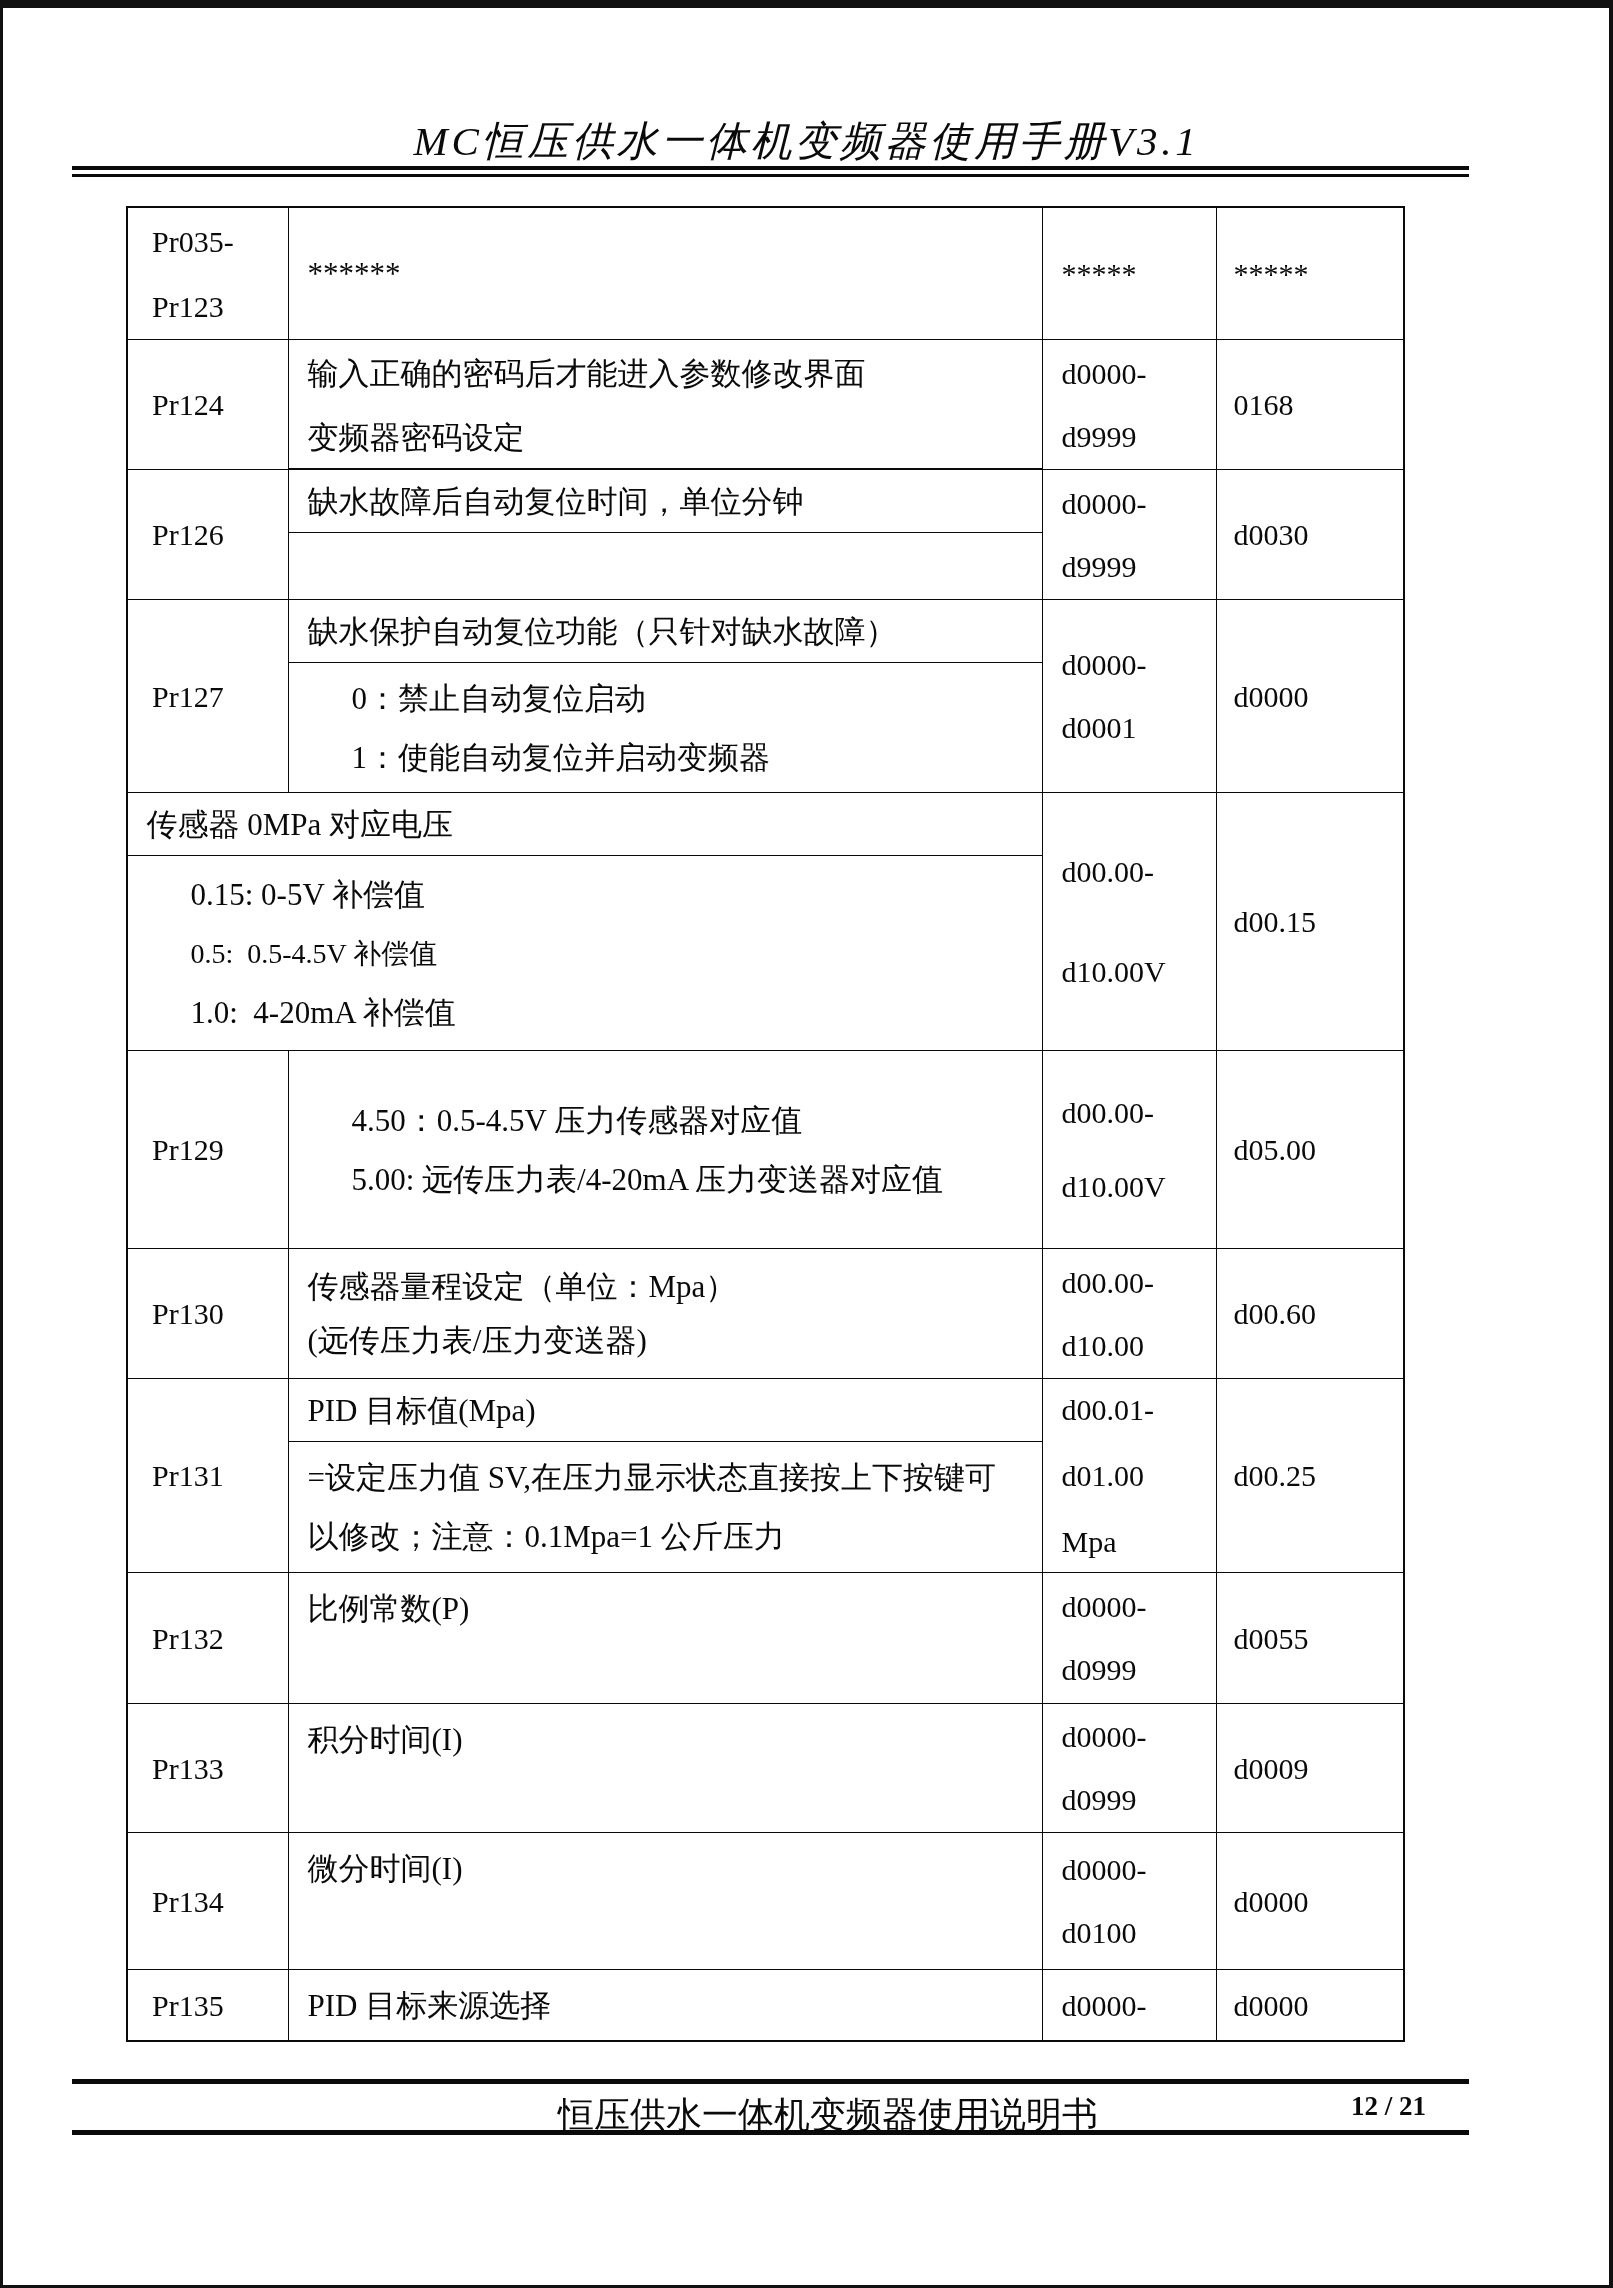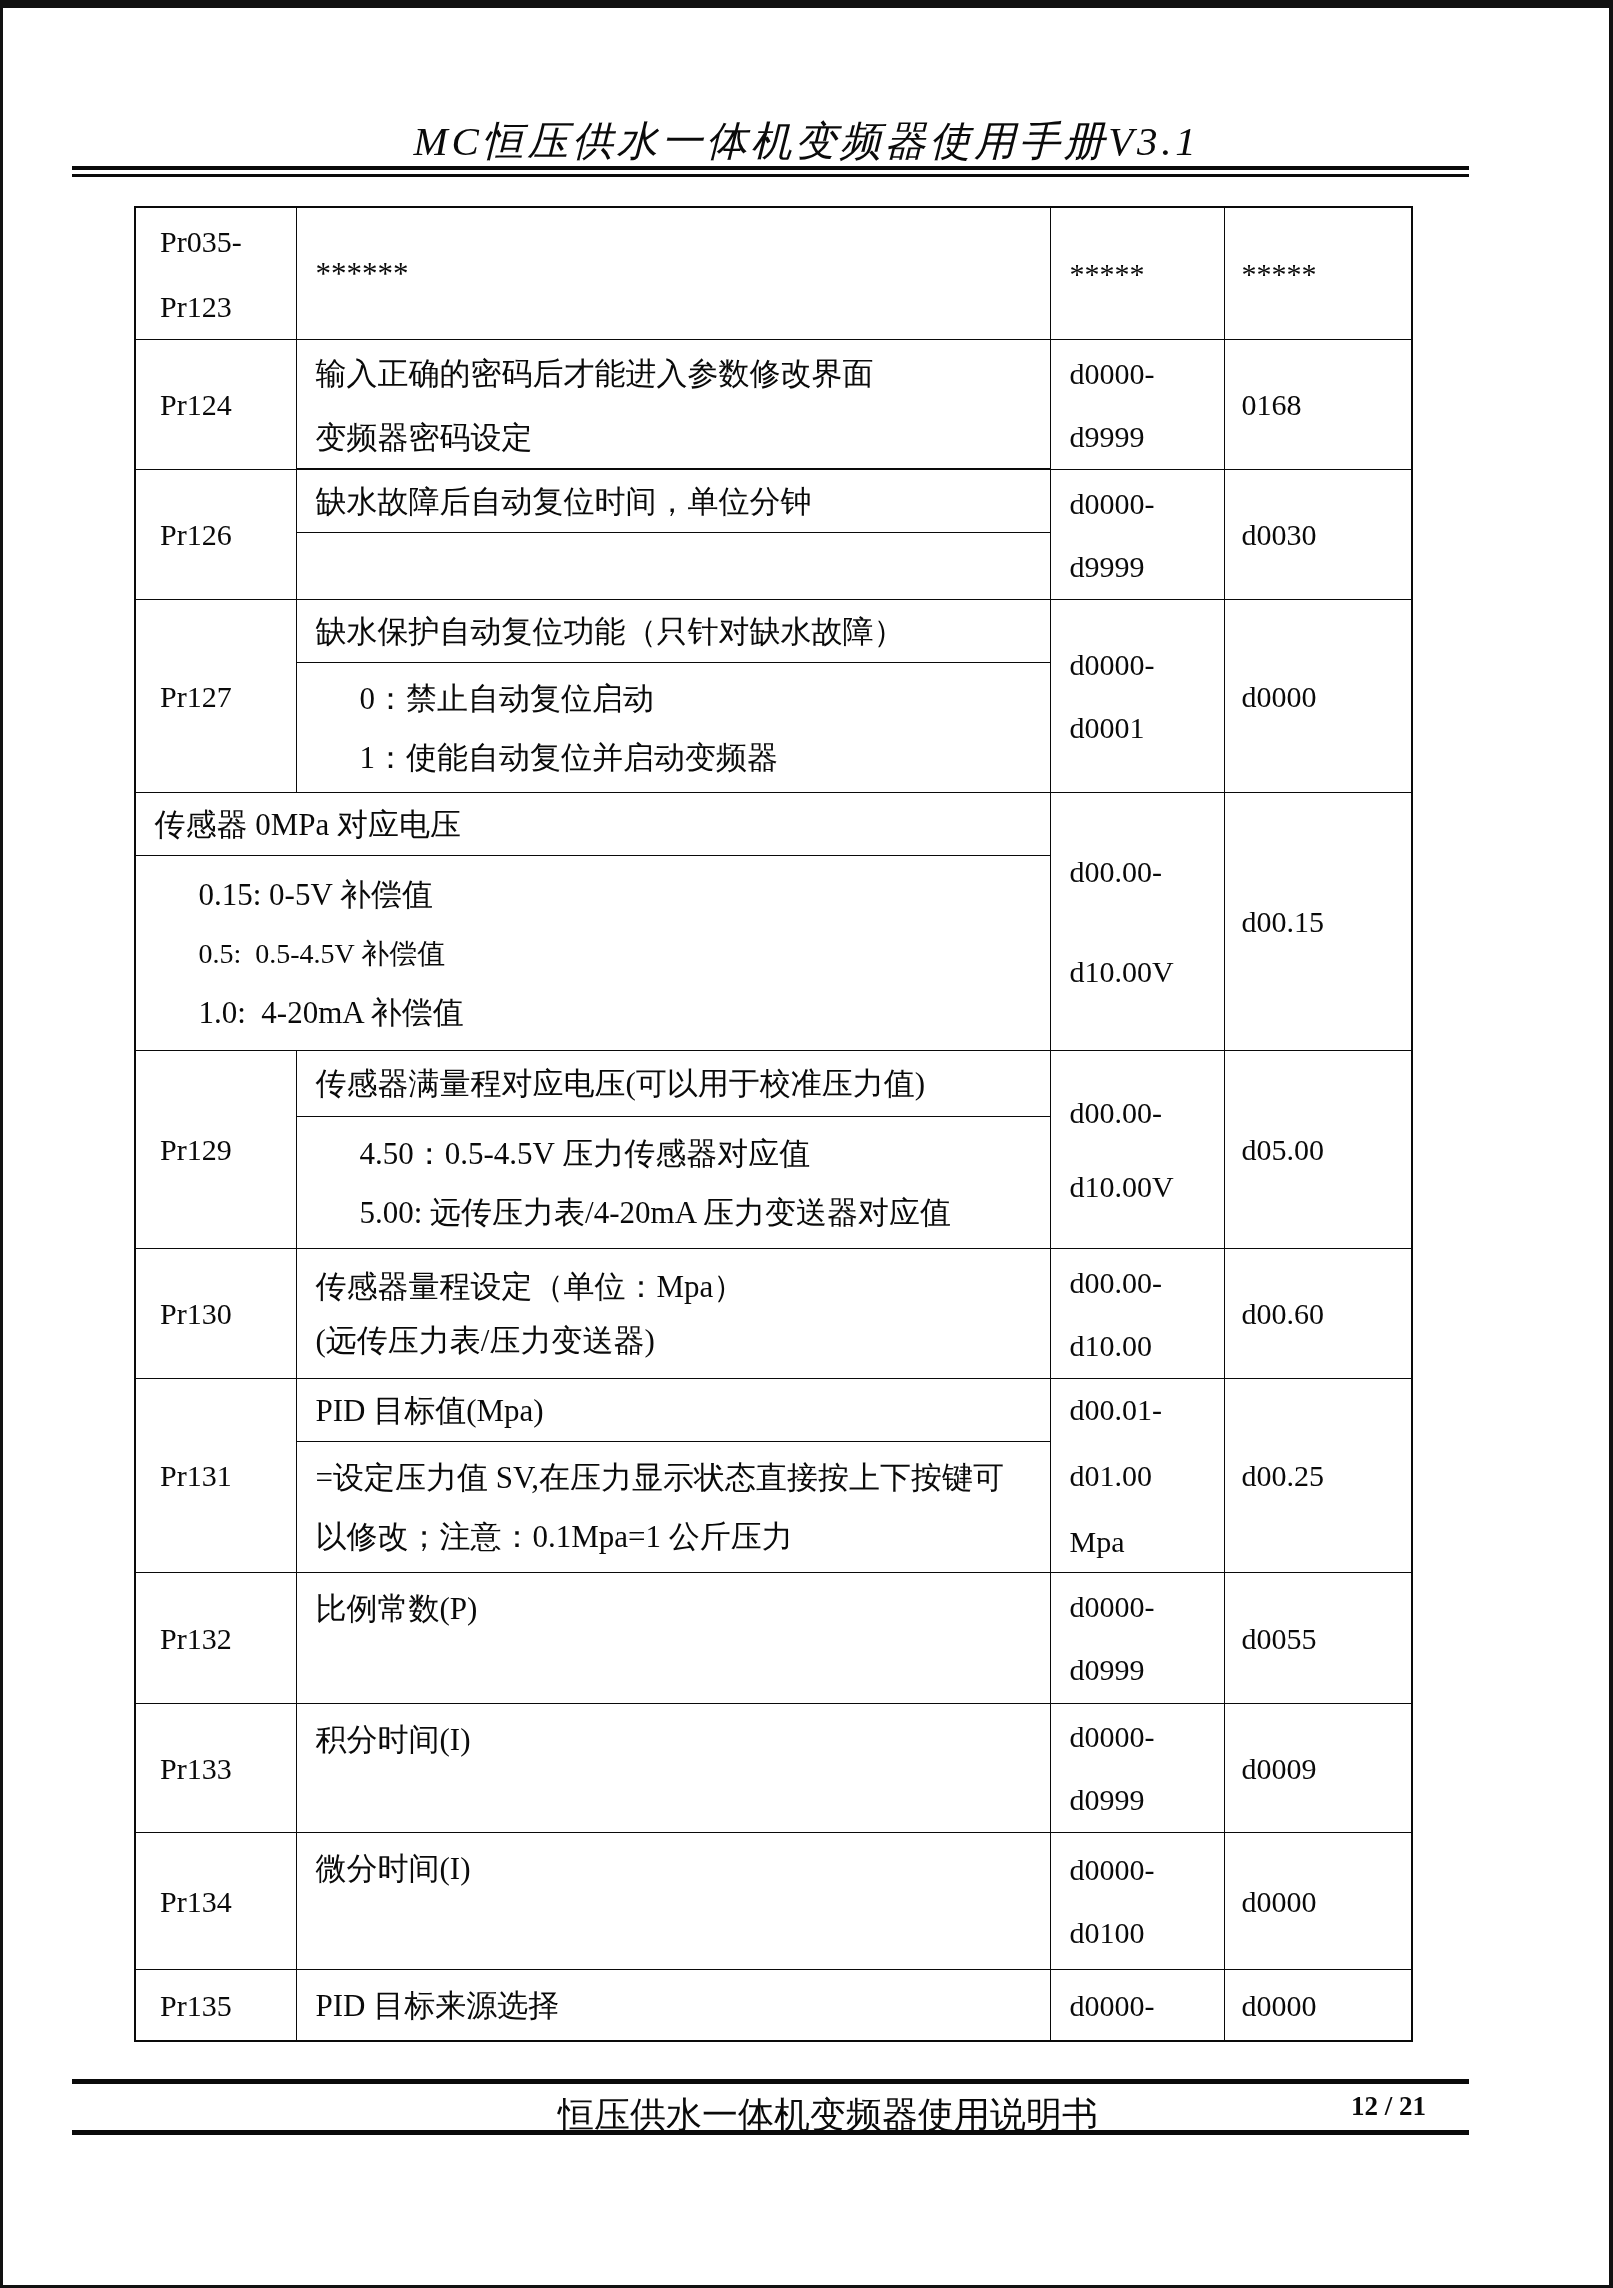--- a/index.html
+++ b/index.html
@@ -13,21 +13,21 @@
   #frame-bottom{left:0;bottom:0;width:1613px;height:3.7px;}
 
   
   #header-title{position:absolute;left:0;top:114px;width:1613px;text-align:center;
     font-size:41px;letter-spacing:3.7px;white-space:nowrap;font-style:italic;}
   .hrule{position:absolute;left:72px;width:1397px;background:#0a0a0a;}
   #hrule1{top:166px;height:3.7px;}
   #hrule2{top:174px;height:2.8px;}
 
   
-  #ptable{position:absolute;left:126px;top:206px;width:1279px;border:2.8px solid #0a0a0a;box-sizing:border-box;margin-left:8px;}
+  #ptable{position:absolute;left:126px;top:206px;width:1279px;border:2.8px solid #0a0a0a;box-sizing:border-box;}
   .row{display:flex;box-sizing:border-box;border-bottom:1.8px solid #0a0a0a;}
   .row:last-child{border-bottom:none;}
   .cell{box-sizing:border-box;overflow:hidden;}
   .c1{width:161px;border-right:1.8px solid #0a0a0a;display:flex;flex-direction:column;justify-content:center;
       padding-left:24px;font-size:30px;line-height:65px;}
   .c2{flex:1;border-right:1.8px solid #0a0a0a;display:flex;flex-direction:column;}
   .c3{width:174px;border-right:1.8px solid #0a0a0a;display:flex;flex-direction:column;justify-content:center;
       padding-left:18.5px;font-size:30px;line-height:63px;}
   .c4{width:186px;display:flex;flex-direction:column;justify-content:center;padding-left:16.6px;
       font-size:30px;line-height:41px;}
@@ -165,23 +165,20 @@
       <div class="cell c4">
         <span>d00.15</span>
       </div>
     </div>
 
     <div class="row" style="height:198px">
       <div class="cell c1">
         <span>Pr129</span>
       </div>
       <div class="cell c2">
-        <div class="sec divided" style="height:66px">
-          <span>传感器满量程对应电压(可以用于校准压力值)</span>
-        </div>
         <div class="sec grow">
           <span class="opt">4.50：0.5-4.5V 压力传感器对应值</span>
           <span class="opt">5.00: 远传压力表/4-20mA 压力变送器对应值</span>
         </div>
       </div>
       <div class="cell c3 lh80">
         <span>d00.00-</span>
         <span>d10.00V</span>
       </div>
       <div class="cell c4">

